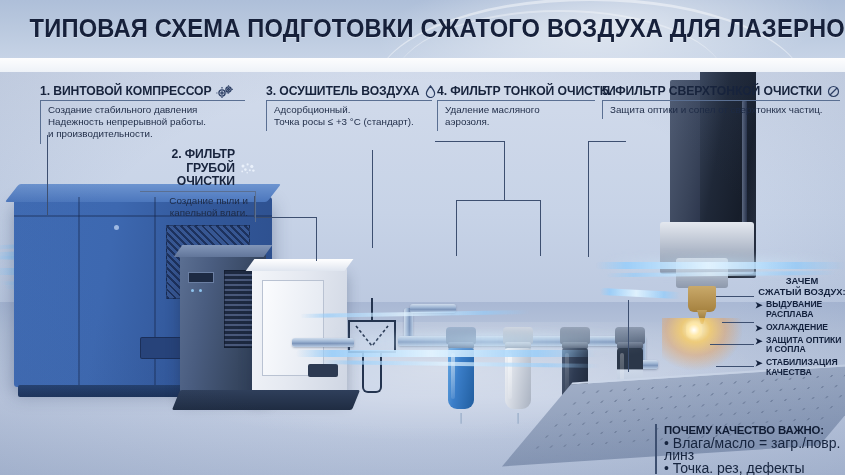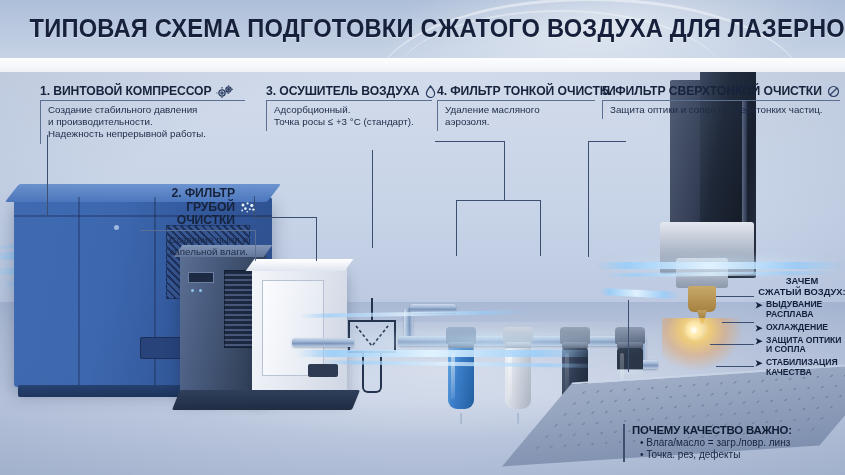--- a/index.html
+++ b/index.html
@@ -279,21 +279,21 @@
   
   .lbl{ position:absolute; }
   .lbl .head{
     font-size:12.2px; font-weight:bold; color:#17233c;
     letter-spacing:-.1px;
     border-bottom:1.6px solid #5a6f92;
     padding-bottom:2px;
     display:flex; align-items:center; gap:5px;
     white-space:nowrap;
   }
-  .lbl .head.two{ white-space:normal; line-height:13.5px;margin-top:39px; }
+  .lbl .head.two{ white-space:normal; line-height:13.5px; }
   .lbl .body{
     font-size:9.8px; color:#1d2a45; line-height:12.2px;
     padding:3px 6px 3px 7px;
     border-left:1.6px solid #5a6f92;
   }
   .lbl.right .head{ justify-content:flex-end; text-align:right; }
   .lbl.right .body{
     border-left:none; border-right:1.6px solid #5a6f92;
     text-align:right; padding:3px 7px 3px 6px;
   }
@@ -315,30 +315,30 @@
   }
   .why ul{ list-style:none; }
   .why li{
     font-size:8.6px; font-weight:bold; color:#12203c;
     line-height:9.8px; margin-bottom:3px; padding-left:10px;
     position:relative;
   }
   .why li .ar{ position:absolute; left:-1px; top:1px; font-size:9px; color:#12203c; }
 
   .quality{
-    position:absolute; left:623px; top:424px; width:190px;
+    position:absolute; left:655px; top:424px; width:190px;
     border-left:2px solid #3d4f70;
     padding-left:7px;
   }
   .quality .qt{
     font-size:11.4px; font-weight:bold; color:#101c34; line-height:13px;
     letter-spacing:-.2px;
   }
   .quality li{
-    list-style:none; font-size:10px; color:#16243e; line-height:12.4px;margin-left:8px;
+    list-style:none; font-size:14px; color:#16243e; line-height:12.4px;
   }
 
   .vig{
     position:absolute; inset:0; pointer-events:none;
     background:radial-gradient(ellipse at 50% 45%, rgba(255,255,255,0) 55%, rgba(70,95,140,.16) 100%);
   }
 </style>
 </head>
 <body>
 
@@ -502,22 +502,22 @@
               <line x1="11.6" y1="8" x2="10.6" y2="8"></line>
             <line x1="12.5" y1="1.3" x2="12.5" y2="0.3"></line>
               <line x1="12.5" y1="8.6" x2="12.5" y2="7.6"></line>
             <line x1="15.6" y1="4.4" x2="16.8" y2="4.4"></line>
           </g>
         </svg>
       </span>
     </div>
     <div class="body">
       <div>Создание стабильного давления</div>
+      <div>Надежность непрерывной работы.</div>
       <div>и производительности.</div>
-      <div>Надежность непрерывной работы.</div>
     </div>
   </div>
 
   <div class="lbl right" style="left:140px;top:148px;width:116px;">
     <div class="head two">
       <span>2. ФИЛЬТР ГРУБОЙ ОЧИСТКИ</span>
       <span class="icon">
         <svg width="16" height="13" viewBox="0 0 16 13">
           <g fill="#eaf1fb">
             <circle cx="3" cy="4" r="1.5"></circle>

